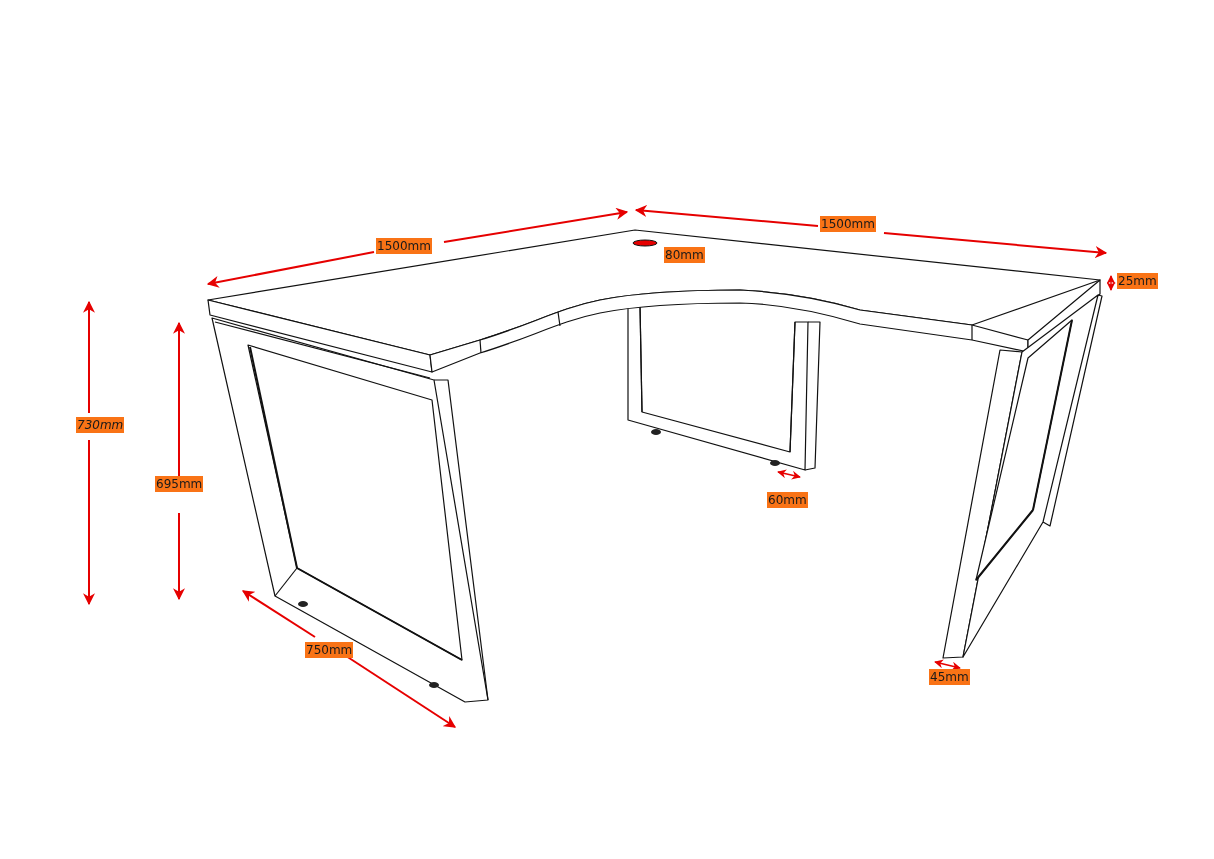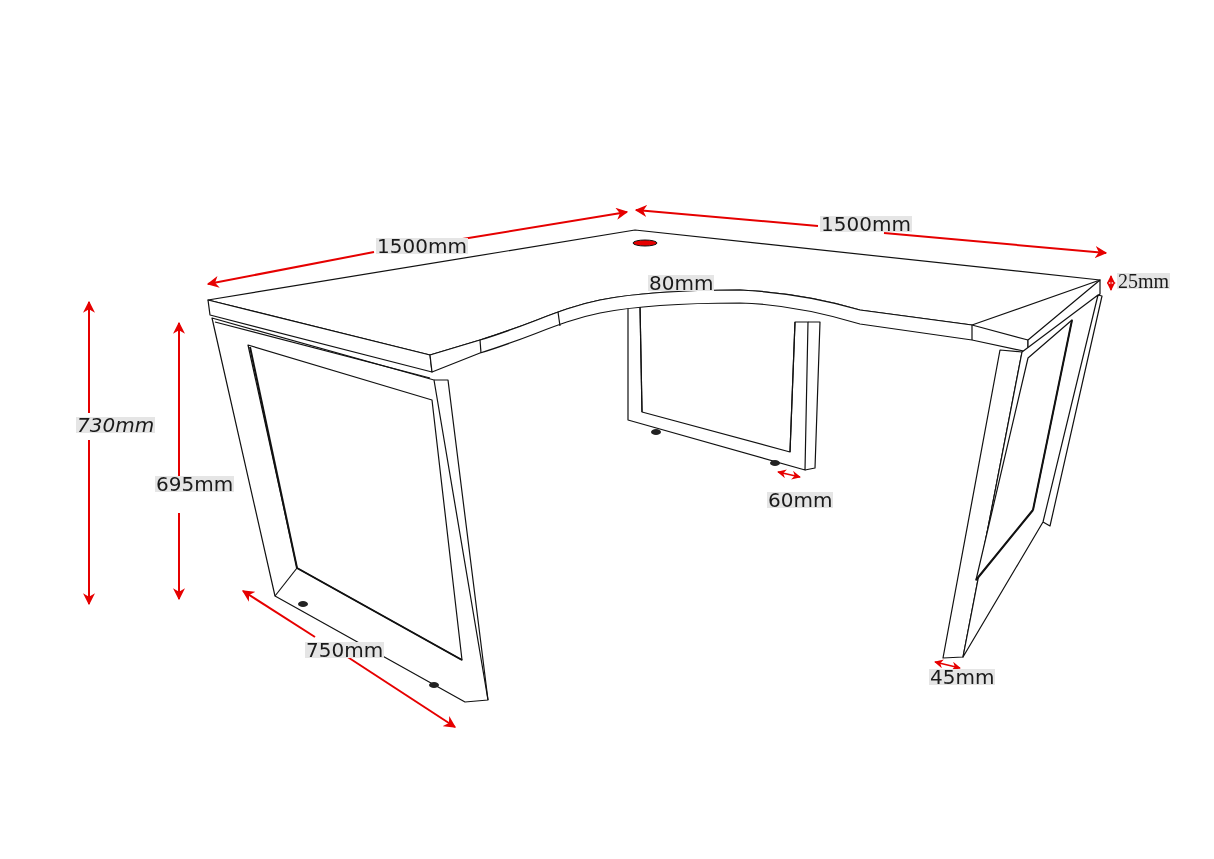--- a/index.html
+++ b/index.html
@@ -1,18 +1,18 @@
 <!DOCTYPE html>
 <html><head>
   <meta charset="utf-8">
   <style>
     html, body { margin: 0; padding: 0; background: #ffffff; }
     body { width: 1214px; height: 859px; position: relative; overflow: hidden; font-family: "DejaVu Sans", sans-serif; }
     #canvas { position: absolute; left: 0; top: 0; width: 1214px; height: 859px; }
-    .label { position: absolute; font-size: 20px; color: #1a1a1a; white-space: nowrap; background: #e5e5e5; padding: 0 1px; line-height: 16px; }
+    .label { position: absolute; font-size: 12px; color: #1a1a1a; white-space: nowrap; background: #f97316; padding: 0 1px; line-height: 16px; }
     .ln { fill: none; stroke: #111; stroke-width: 1.2; stroke-linejoin: round; }
     .lnb { fill: none; stroke: #111; stroke-width: 2; stroke-linejoin: round; }
     .face { fill: #fff; stroke: #111; stroke-width: 1.2; stroke-linejoin: round; }
     .dim { stroke: #e60000; stroke-width: 2; fill: none; }
     .arrow { fill: #e60000; }
   </style>
 </head>
 <body>
 
 <svg id="canvas" viewBox="0 0 1214 859" xmlns="http://www.w3.org/2000/svg">
@@ -89,19 +89,19 @@
     <line class="dim" x1="343" y1="654" x2="455" y2="727" marker-end="url(#ah)"></line>
 
     <line class="dim" x1="778" y1="472" x2="800" y2="477" marker-start="url(#ah)" marker-end="url(#ah)" style="stroke-width:1.5"></line>
 
     <line class="dim" x1="935" y1="662" x2="960" y2="668" marker-start="url(#ah)" marker-end="url(#ah)" style="stroke-width:1.5"></line>
   </g>
 </svg>
 
 <div class="label" style="left:376px; top:238px;">1500mm</div>
 <div class="label" style="left:820px; top:216px;">1500mm</div>
-<div class="label" style="left:648px; top:247px;margin-top:28px;">80mm</div>
-<div class="label" style="left:1117px; top:273px;font-family:Liberation Serif, serif;">25mm</div>
+<div class="label" style="left:664px; top:247px;">80mm</div>
+<div class="label" style="left:1117px; top:273px;">25mm</div>
 <div class="label" style="left:76px; top:417px;font-style:italic;">730mm</div>
 <div class="label" style="left:155px; top:476px;">695mm</div>
 <div class="label" style="left:305px; top:642px;text-align:right;">750mm</div>
 <div class="label" style="left:767px; top:492px;">60mm</div>
 <div class="label" style="left:929px; top:669px;">45mm</div>
 
 </body></html>

